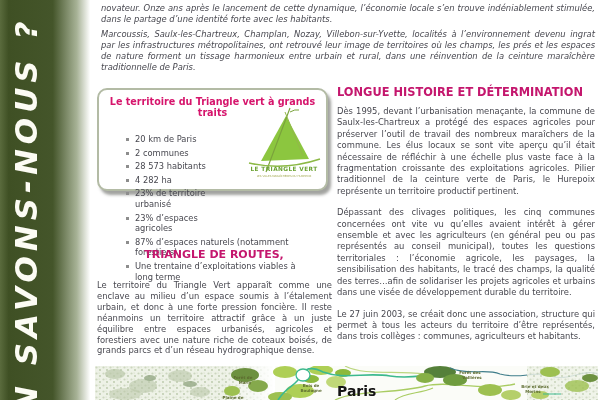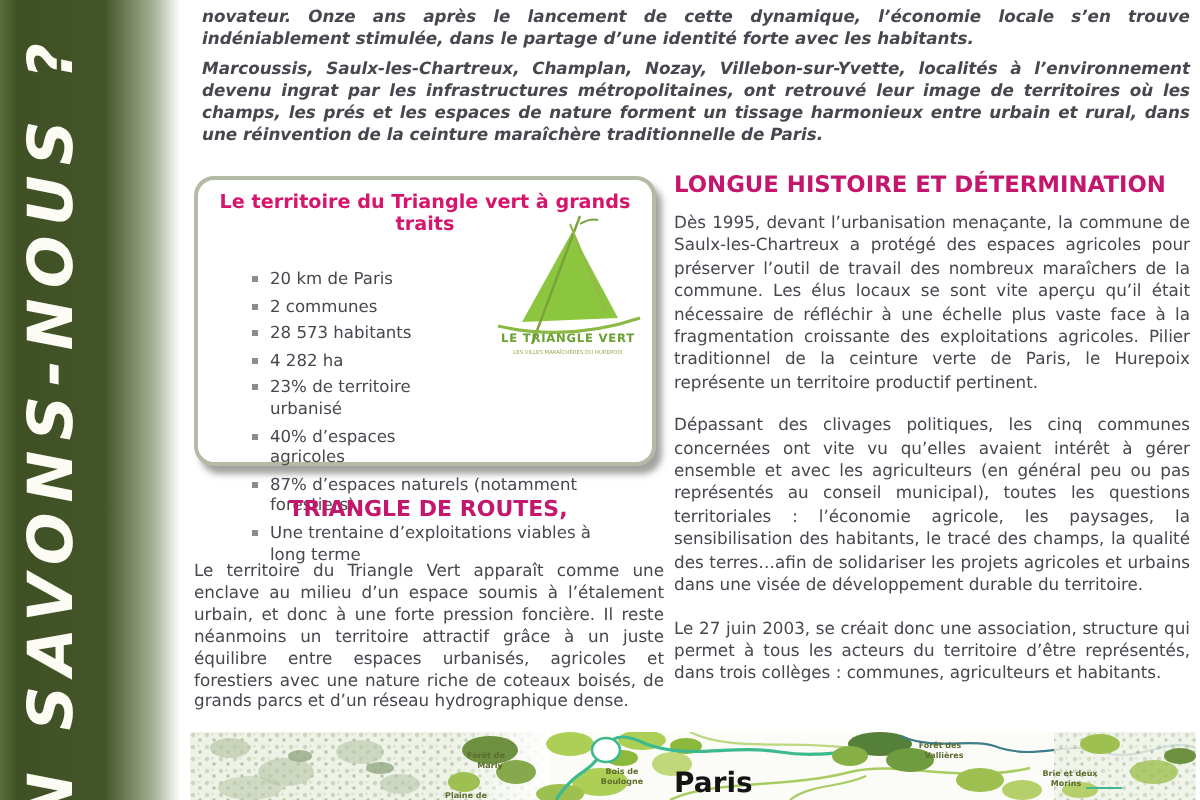--- a/index.html
+++ b/index.html
@@ -7,23 +7,23 @@
         font-family:"DejaVu Sans",sans-serif;color:#47474f;}
   
   .strip{position:absolute;left:0;top:0;width:96px;height:400px;
          background:linear-gradient(90deg,#5a6b3d 0%,#3f5024 9%,#44552a 55%,#a7b296 80%,#ffffff 94%);}
   .strip-text{position:absolute;left:8px;top:412px;transform:rotate(-90deg);transform-origin:0 0;
               white-space:nowrap;font-size:31px;font-weight:bold;font-style:italic;
               letter-spacing:5px;color:#fcfcf4;}
   
   .intro{position:absolute;left:101px;top:3px;width:494px;font-size:8.4px;line-height:10.9px;
          font-style:italic;text-align:justify;}
-  .intro p{margin:0 0 4px 0;font-weight:bold;}
+  .intro p{margin:0 0 4px 0;}
   
-  .factbox{position:absolute;left:97px;top:88px;width:231px;height:145px;background:#ffffff;
+  .factbox{position:absolute;left:97px;top:88px;width:231px;height:103px;background:#ffffff;
            border:2px solid #b3bba5;border-radius:10px;
            box-shadow:3px 4px 3px rgba(70,72,66,.5);padding:5px 8px 0 8px;box-sizing:border-box;}
   .factbox-title{margin:1px 0 4px 0;text-align:center;font-size:9.6px;font-weight:bold;color:#d6156c;}
   .factbox ul{margin:16px;padding:0;list-style:none;font-size:8.3px;line-height:10.6px;}
   .factbox li{position:relative;padding-left:12px;margin-bottom:3px;}
   .factbox li::before{content:"";position:absolute;left:3px;top:4px;width:3px;height:3px;background:#8d8d8d;}
   .logo{position:absolute;right:4px;top:16px;width:76px;height:76px;}
   
   .left-head{position:absolute;left:97px;top:248px;width:234px;text-align:center;
              font-size:11px;font-weight:bold;color:#c4166d;line-height:13px;}
@@ -54,21 +54,21 @@
   </div>
 
   <div class="factbox">
     <div class="factbox-title">Le territoire du Triangle vert à grands traits</div>
     <ul>
       <li style="padding-right:80px;">20 km de Paris</li>
       <li style="padding-right:80px;">2 communes</li>
       <li style="padding-right:80px;">28 573 habitants</li>
       <li style="padding-right:80px;">4 282 ha</li>
       <li style="padding-right:70px;">23% de territoire urbanisé</li>
-      <li style="padding-right:70px;">40% d’espaces agricoles</li>
+      <li style="padding-right:70px;">23% d’espaces agricoles</li>
       <li>87% d’espaces naturels (notamment forestiers)</li>
       <li>Une trentaine d’exploitations viables à long terme</li>
     </ul>
 
     <div class="logo">
       <svg viewBox="0 0 76 76" width="76" height="76">
         <path d="M40,10 L63,53 L15,55 Z" fill="#8cc63f"></path>
         <path d="M44,2 L20,66" stroke="#7aa23c" stroke-width="1.2" fill="none"></path>
         <path d="M39,6 L57,50" stroke="#93b84a" stroke-width="1" fill="none"></path>
         <path d="M3,57 Q38,65 74,53" stroke="#8cb945" stroke-width="1.6" fill="none"></path>

